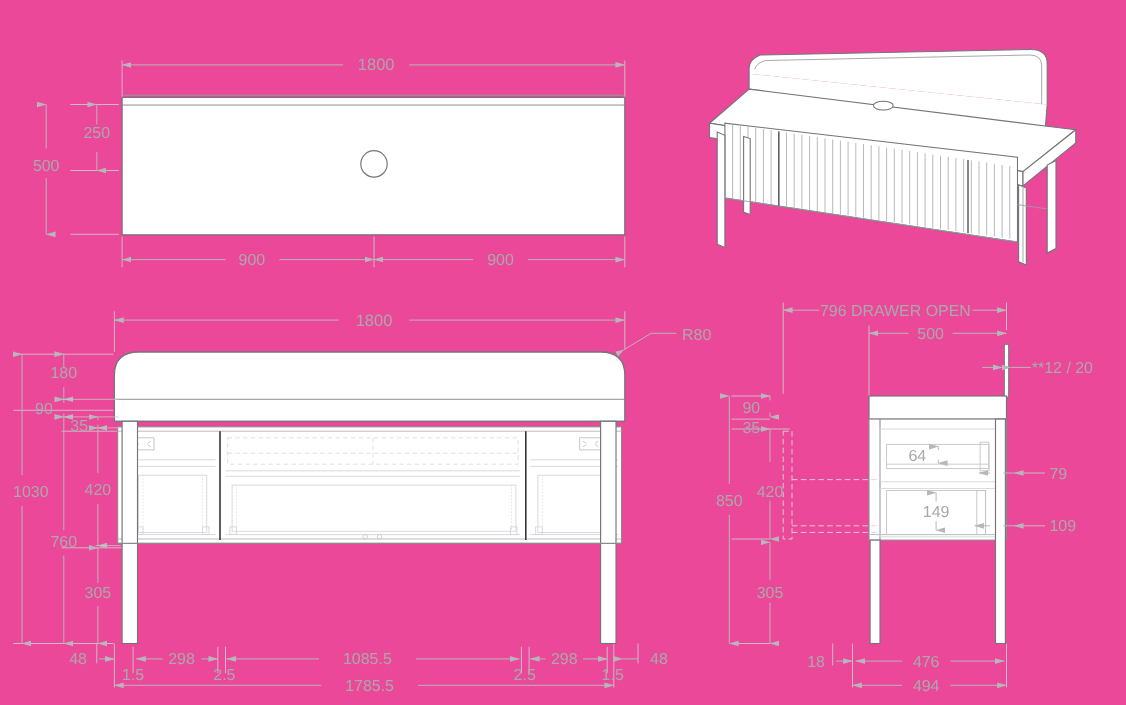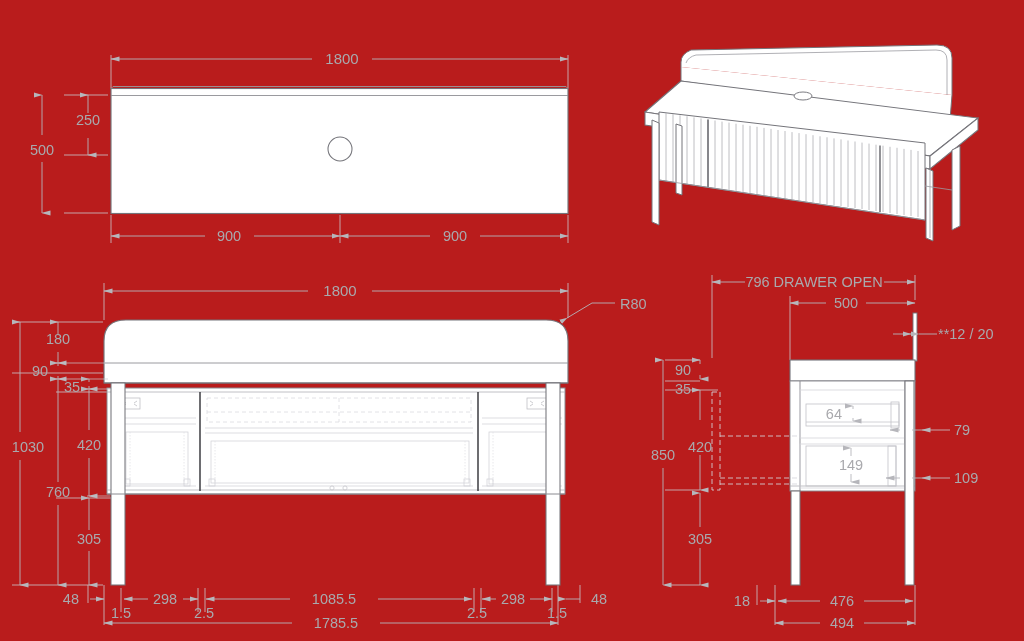--- a/index.html
+++ b/index.html
@@ -1,18 +1,18 @@
 <!DOCTYPE html>
 <html><head>
 <meta charset="utf-8">
 <style>
   html,body{margin:0;padding:0;background:#ffffff;}
   body{width:1024px;height:641px;overflow:hidden;
        font-family:"Liberation Sans","DejaVu Sans",sans-serif;}
-  #stage{position:relative;width:1024px;height:641px;background:#b91c1c;}
+  #stage{position:relative;width:1024px;height:641px;background:#ec4899;}
   svg{display:block;}
   .dimtext{font-family:"Liberation Sans","DejaVu Sans",sans-serif;
            font-size:14.5px;fill:#a9a9ad;}
   .dimtext.big{font-size:15px;}
 </style>
 </head>
 <body>
 
 <div id="stage">
 

